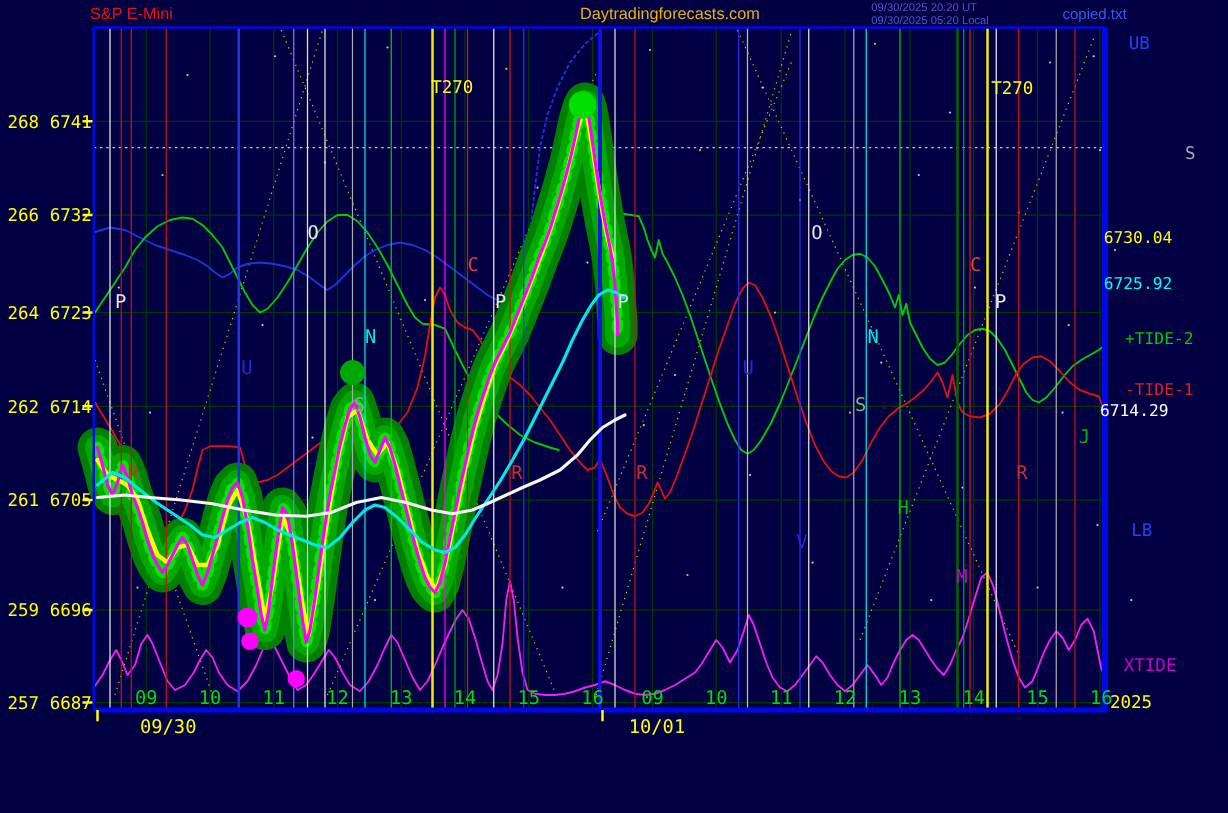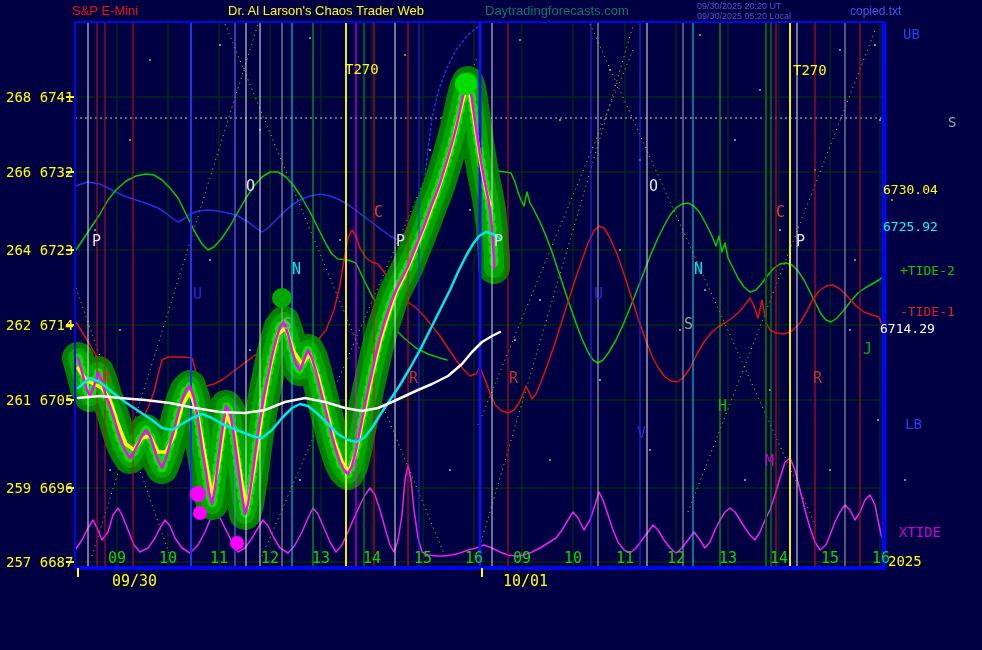--- a/index.html
+++ b/index.html
@@ -8,22 +8,21 @@
   .htext{position:absolute;white-space:pre;font-size:13px;line-height:14px;}
   .small{font-size:9px;line-height:10px;}
   svg text{font-family:"DejaVu Sans Mono",monospace;}
   #chart-svg{position:absolute;left:0;top:0;}
 </style>
 </head>
 <body>
 
 <div id="screen">
   <div class="htext" style="left:72px;top:4px;color:#EE1111;">S&amp;P E-Mini</div>
-  <div class="htext" style="left:228px;top:4px;color:#FFFF00;">Dr. Al Larson's Chaos Trader Web</div>
-  <div class="htext" style="left:485px;top:4px;color:#0f766e;">Daytradingforecasts.com</div>
+  <div class="htext" style="left:464px;top:4px;color:#eab308;">Daytradingforecasts.com</div>
   <div class="htext small" style="left:697px;top:1px;color:#5555CC;">09/30/2025 20:20 UT</div>
   <div class="htext small" style="left:697px;top:11px;color:#5555CC;">09/30/2025 05:20 Local</div>
   <div class="htext" style="left:850px;top:4px;color:#4455EE;font-size:12px;">copied.txt</div>
   <svg id="chart-svg" width="982" height="650">
       <line x1="75" y1="97" x2="884" y2="97" stroke="#003A00" stroke-width="1"></line>
       <line x1="75" y1="172" x2="884" y2="172" stroke="#003A00" stroke-width="1"></line>
       <line x1="75" y1="250" x2="884" y2="250" stroke="#003A00" stroke-width="1"></line>
       <line x1="75" y1="325" x2="884" y2="325" stroke="#003A00" stroke-width="1"></line>
       <line x1="75" y1="400" x2="884" y2="400" stroke="#003A00" stroke-width="1"></line>
       <line x1="75" y1="488" x2="884" y2="488" stroke="#003A00" stroke-width="1"></line>

